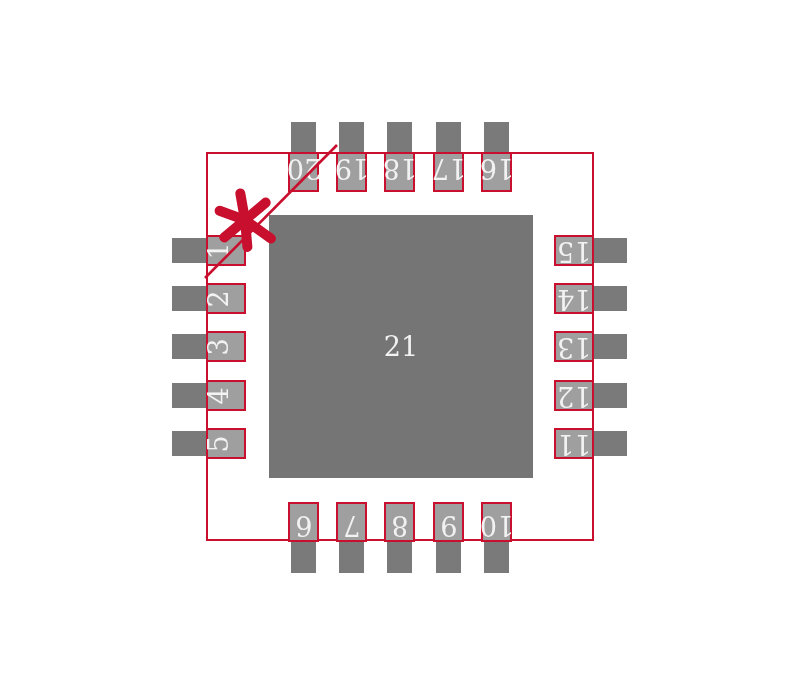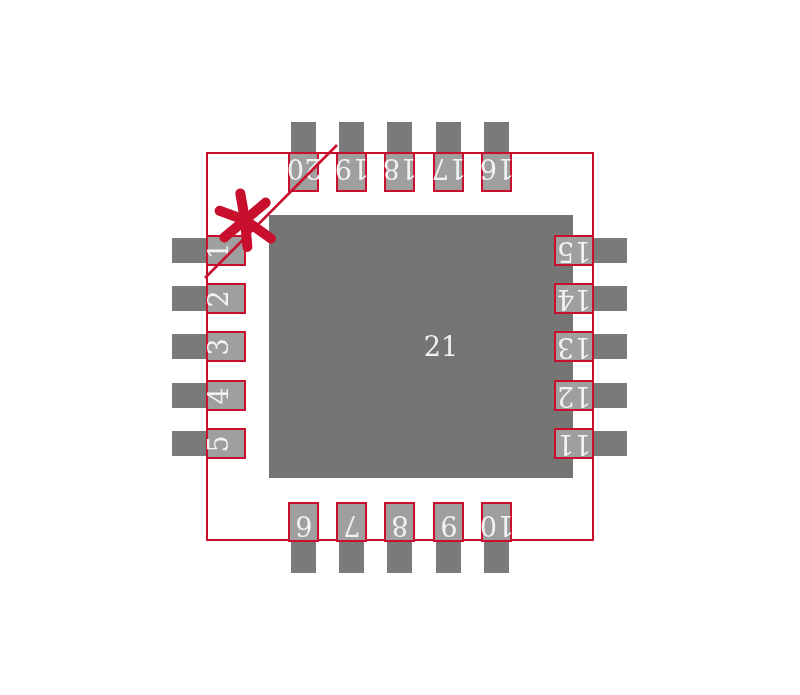--- a/index.html
+++ b/index.html
@@ -7,21 +7,21 @@
     position:relative;width:800px;height:695px;background:var(--background,#fff);
     font-family:"DejaVu Serif", serif;overflow:hidden;
   }
   .outline{
     position:absolute;left:206px;top:152px;width:388px;height:389px;
     box-sizing:border-box;border:2px solid var(--outline-red,#C8102E);
   }
   .thermal{
     position:absolute;left:269px;top:215px;width:264px;height:263px;
     background:var(--thermal-gray,#757575);
-    display:flex;align-items:center;justify-content:center;padding-left:40px;
+    display:flex;align-items:center;justify-content:center;
   }
   .thermal .num{transform:none;}
   .stub{position:absolute;background:var(--stub-gray,#7A7A7A);}
   .pad{
     position:absolute;box-sizing:border-box;
     border:2px solid var(--outline-red,#C8102E);
     background:var(--pad-gray,#9F9F9F);
   }
   .num{
     color:var(--number-white,#F2F2F2);

